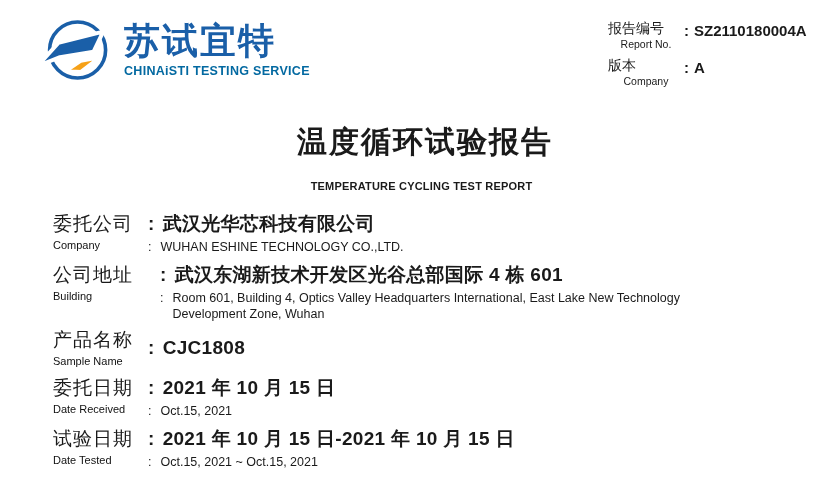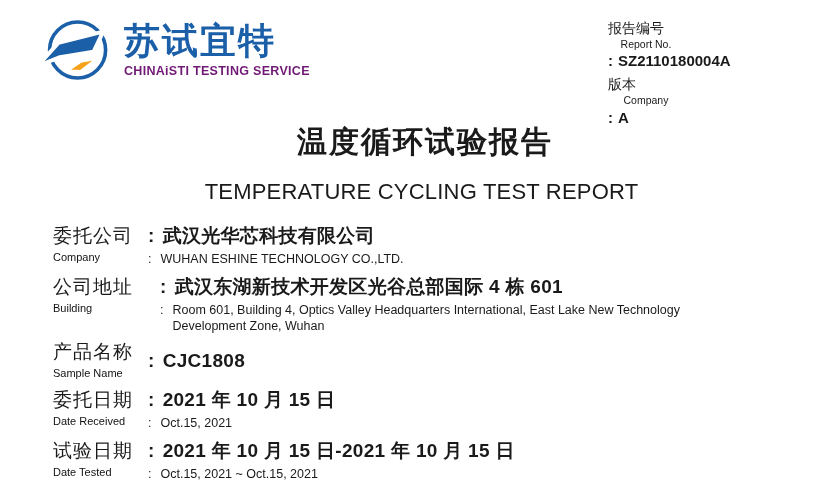--- a/index.html
+++ b/index.html
@@ -16,40 +16,40 @@
   
   .header { position: relative; height: 98px; }
   .logo { position: absolute; left: 36px; top: 14px; display: flex; align-items: center; }
   .logo-mark { width: 80px; height: 72px; flex-shrink: 0; }
   .logo-text { margin-left: 8px; }
   .logo-cn {
     font-size: 36px; font-weight: 700; color: #1a5fa8;
     letter-spacing: 2px; line-height: 1;
   }
   .logo-en {
-    font-size: 12.5px; font-weight: 700; color: #701a75;
+    font-size: 12.5px; font-weight: 700; color: #0369a1;
     letter-spacing: 0.3px; margin-top: 6px; line-height: 1;
   }
 
   .meta { position: absolute; right: 8px; top: 20px; width: 198px; }
-  .meta-row { display: flex; margin-bottom: 7px; flex-direction: column; }
+  .meta-row { display: flex; margin-bottom: 7px; }
   .meta-labels { width: 76px; flex-shrink: 0; }
   .meta-label-cn { font-size: 14px; line-height: 1.2; }
   .meta-label-en { font-size: 10.5px; line-height: 1.2; margin-top: 1px; text-align: center; }
   .meta-value { font-size: 15px; font-weight: 700; padding-top: 2px; display: flex; }
   .meta-value .colon { margin-right: 5px; font-weight: 700; }
 
   
   .title {
     margin-top: 26px; text-align: center;
     font-size: 30px; font-weight: 700; letter-spacing: 2px; line-height: 1.2; padding-left: 36px;
   }
   .subtitle {
     margin-top: 20px; text-align: center;
-    font-size: 22px; font-weight: 400; letter-spacing: 0.2px; line-height: 1.1; padding-left: 29px;
+    font-size: 11px; font-weight: 700; letter-spacing: 0.2px; line-height: 1.1; padding-left: 29px;
   }
 
   
   .fields { margin: 20px 40px 0 53px; }
   .field-row { display: flex; margin-bottom: 8px; }
   .field-row.tight { margin-bottom: 6px; gap: 12px; }
   .field-labels { width: 95px; flex-shrink: 0; }
   .field-label-cn { font-size: 19px; line-height: 1.25; letter-spacing: 1px; }
   .field-label-en { font-size: 11px; line-height: 1.2; margin-top: 3px; color: #111; }
   .field-values { flex: 1; min-width: 0; }

